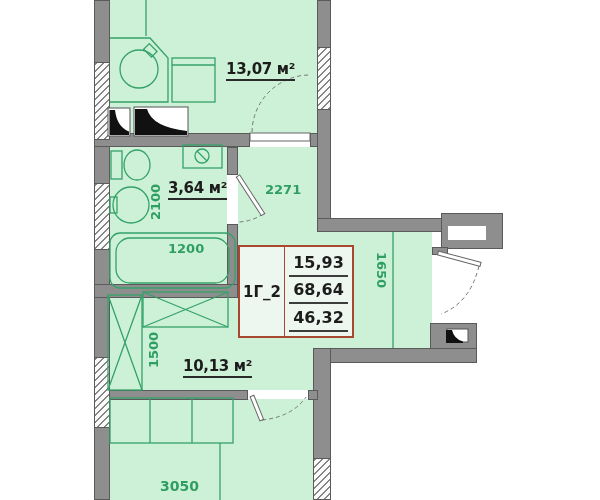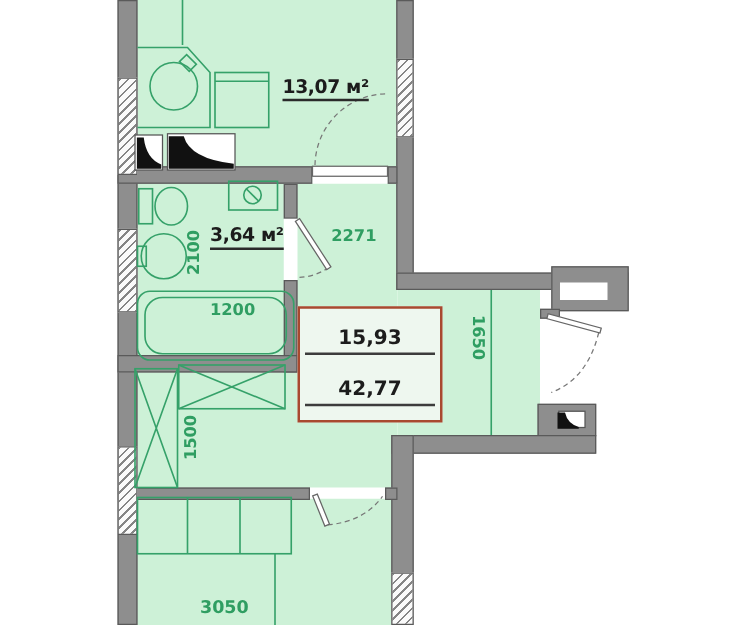--- a/index.html
+++ b/index.html
@@ -107,28 +107,31 @@
       <path class="ventblack" d="M109.5,135 L109.5,110 L115,110 Q117,127 129,131.5 L129,135 Z"></path>
       <rect class="ventbox" x="134" y="107" width="54" height="29"></rect>
       <path class="ventblack" d="M135,135 L135,109 L147,109 Q152,127 187,131 L187,135 Z"></path>
       <rect class="ventbox" x="447" y="329" width="21" height="13"></rect>
       <path class="ventblack" d="M446,343 L446,330 L452,330 Q454,339 463,341.5 L463,343 Z"></path>
     </g>
   </svg>
 
   <div class="arealabel" style="left:226px;top:60px;"><span>13,07 м²</span></div>
   <div class="arealabel" style="left:168px;top:179px;"><span>3,64 м²</span></div>
+  <div class="arealabel" style="left:183px;top:357px;"><span>10,13 м²</span></div>
 
   <div class="dim vert" style="left:148px;top:224px;transform:rotate(-90deg);">2100</div>
   <div class="dim" style="left:168px;top:241px;">1200</div>
   <div class="dim" style="left:265px;top:182px;">2271</div>
   <div class="dim vert" style="left:389px;top:248px;transform:rotate(90deg);">1650</div>
   <div class="dim vert" style="left:146px;top:372px;transform:rotate(-90deg);">1500</div>
   <div class="dim" style="left:160px;top:478px;font-size:14px;">3050</div>
 
   <div id="info-table">
+    <div class="cell-type">1Г_2</div>
     <div class="cell-vals">
       <div class="val">15,93</div>
-      <div class="val">42,77</div>
+      <div class="val">68,64</div>
+      <div class="val">46,32</div>
     </div>
   </div>
 
 </div>
 
 </body></html>

